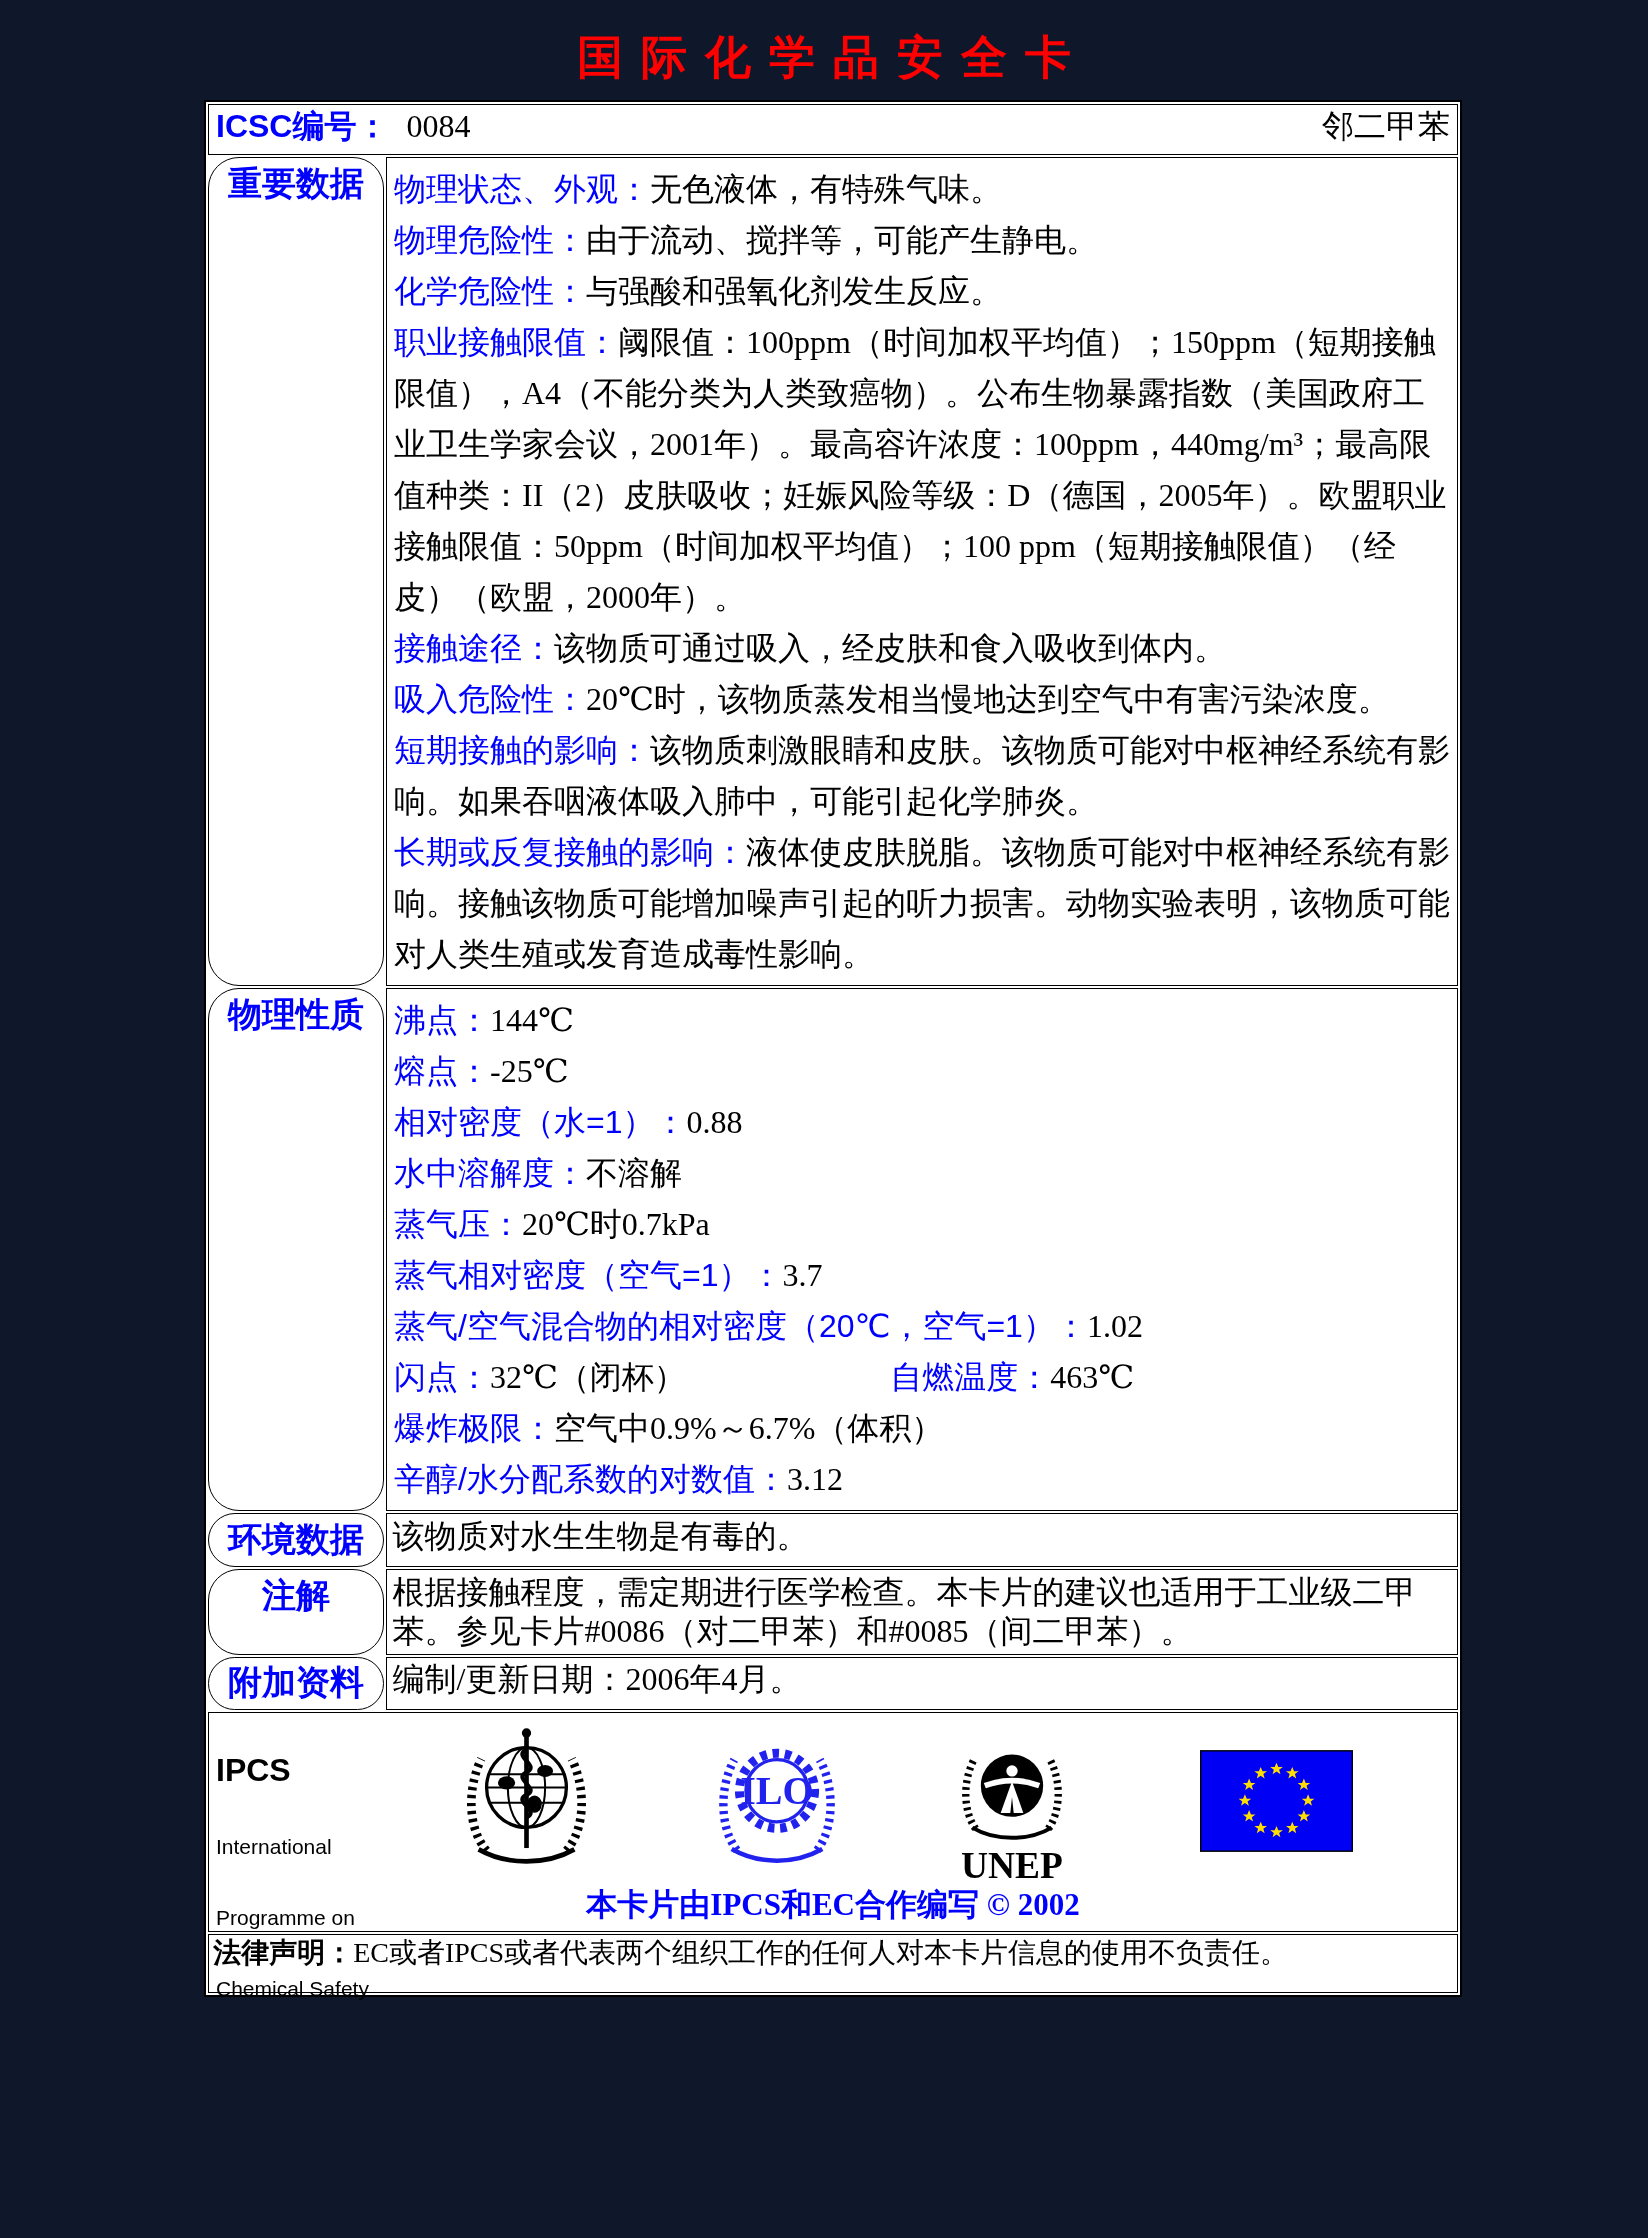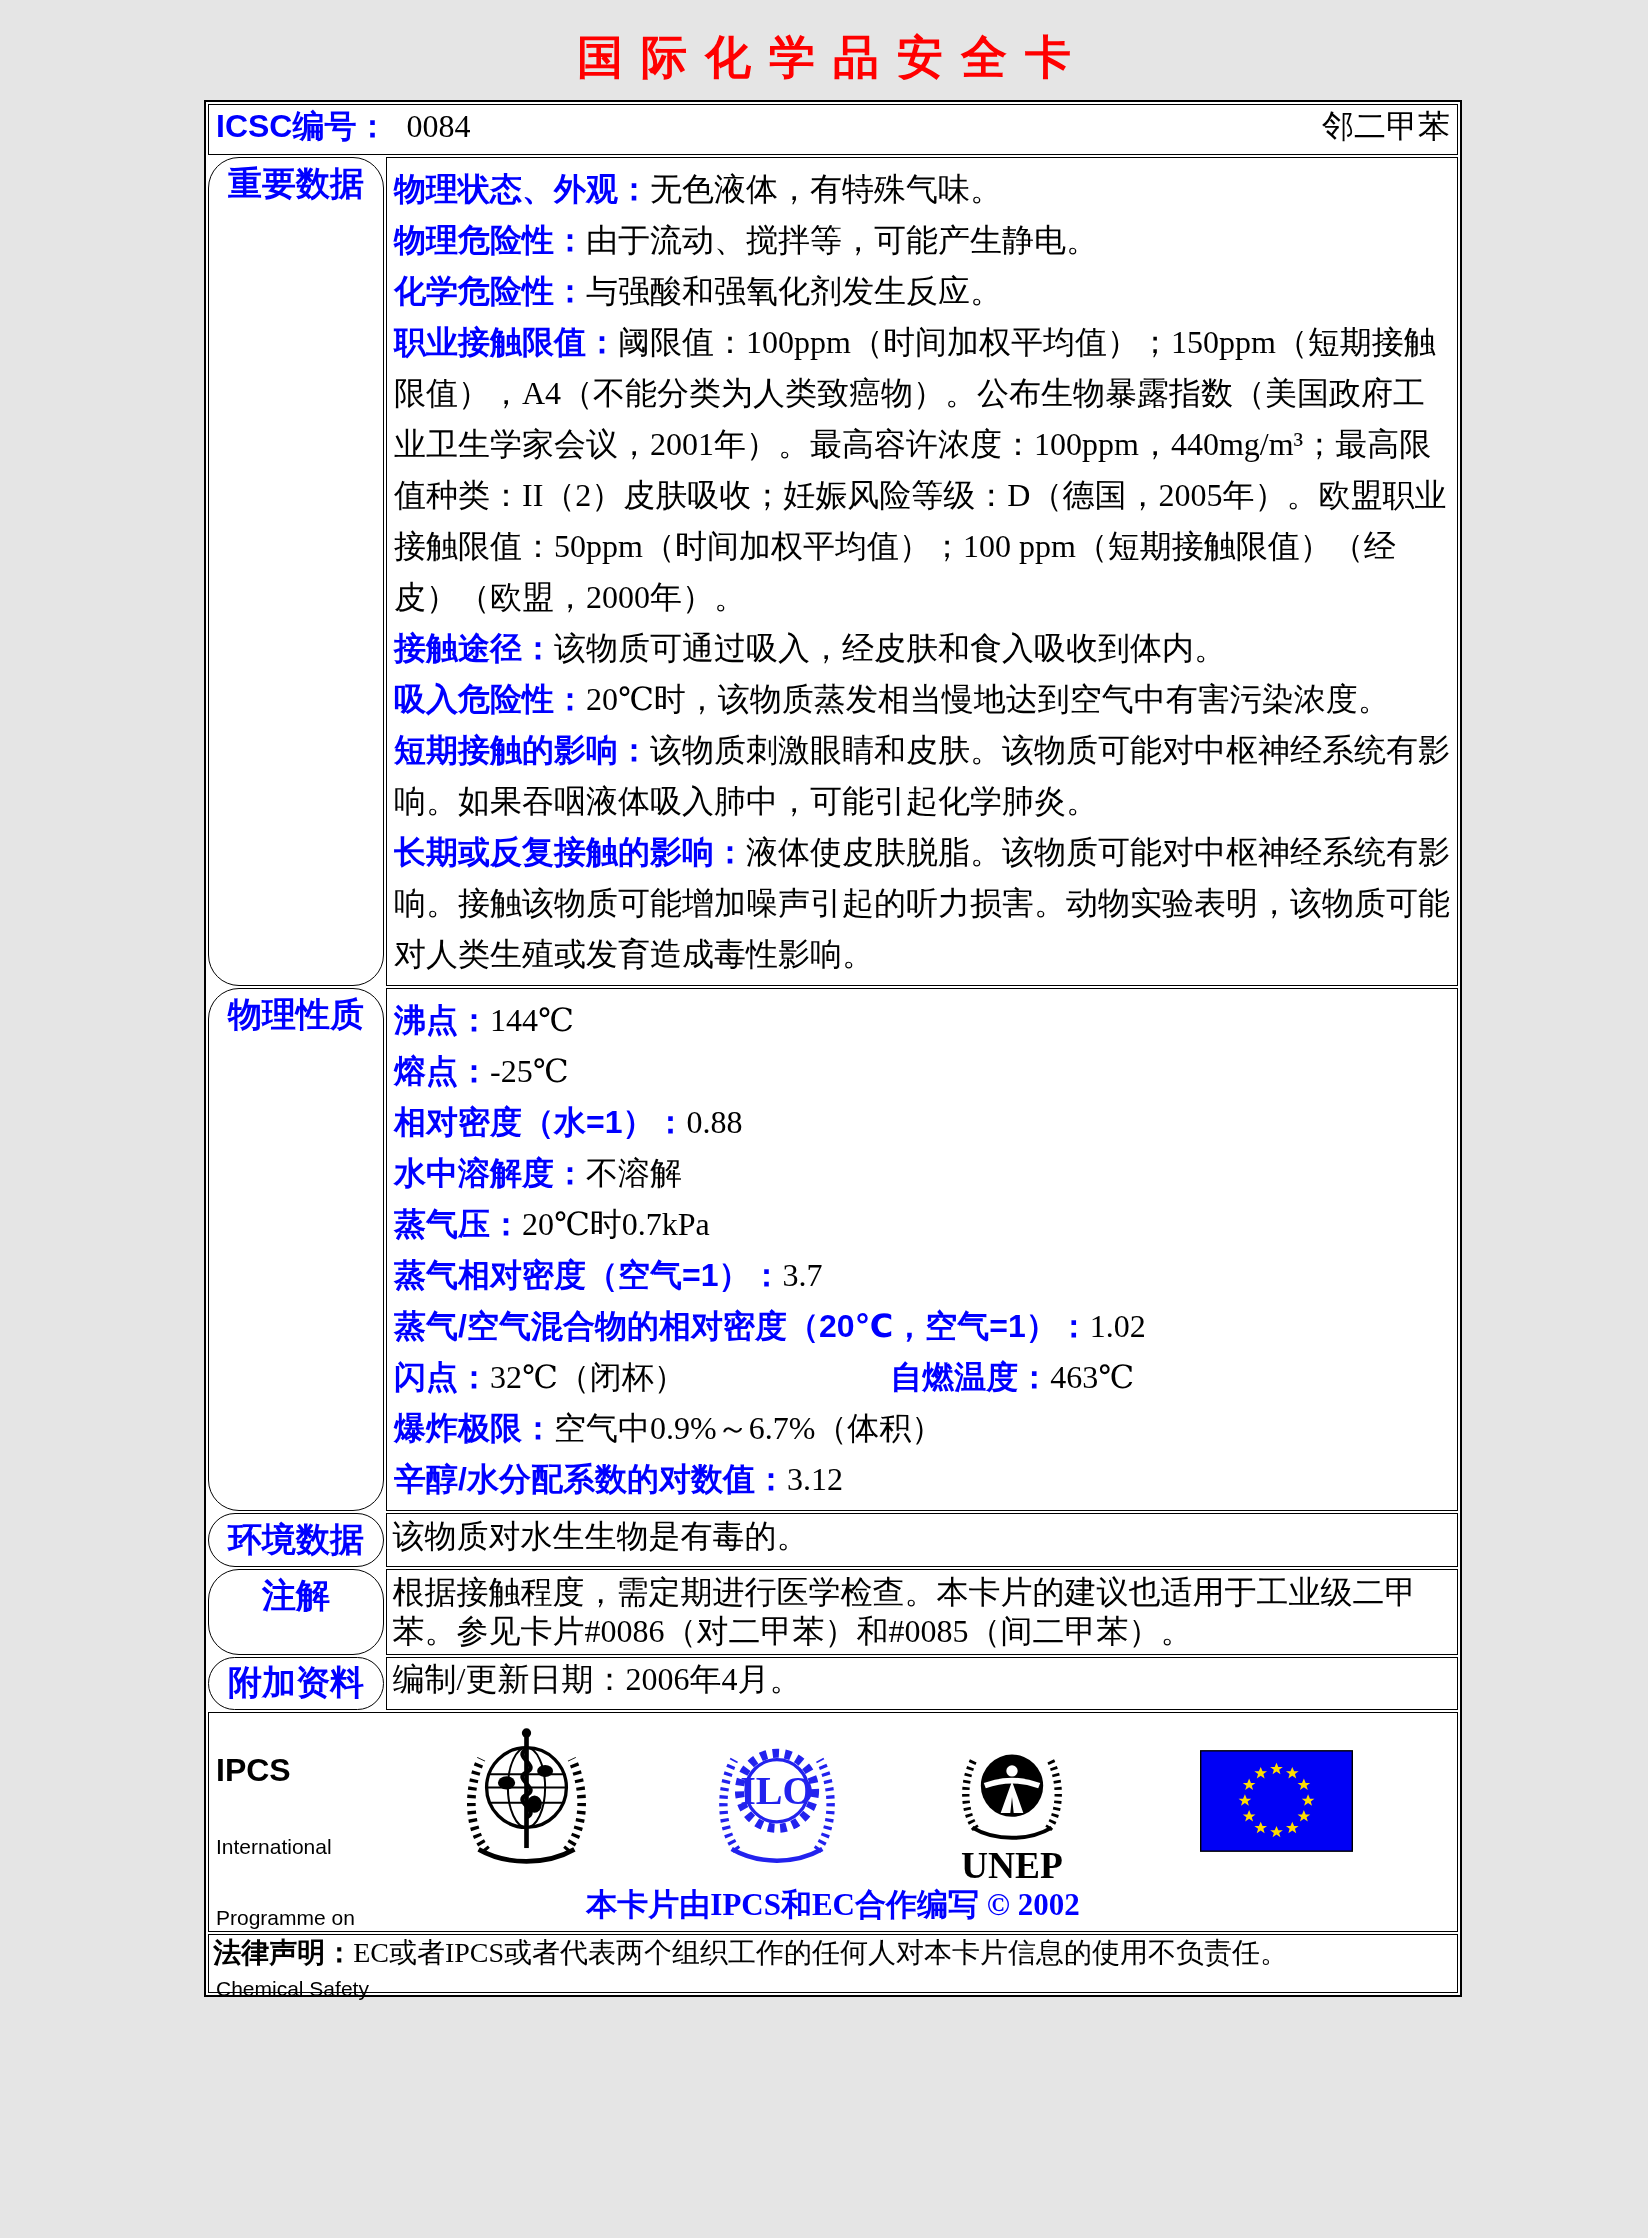--- a/index.html
+++ b/index.html
@@ -2,21 +2,21 @@
 <html style="font-size:11.2px"><head>
 <meta charset="utf-8">
 <style>
   * { box-sizing: border-box; }
   html,body { margin:0; padding:0; }
   body {
     width:1649px; height:2239px; background:#ffffff;
     font-family:"Liberation Serif","DejaVu Serif",serif;
     color:#000;
   }
-  .page { position:relative; width:1649px; height:2239px; background:#e5e5e5; overflow:hidden; }
+  .page { position:relative; width:1649px; height:2239px; background:#0f172a; overflow:hidden; }
 
   .page-title {
     position:absolute; top:27px; left:204px; width:1258px;
     text-align:center; color:#ff0000; font-weight:bold;
     font-size:46px; letter-spacing:18px;
     font-family:"Liberation Serif","DejaVu Serif",serif;
     white-space:nowrap;
   }
 
   table.card {
@@ -39,21 +39,21 @@
     font-family:"Liberation Sans","DejaVu Sans",sans-serif;
     padding:2.8px;
     border-radius:31px;
   }
 
   td.content { padding:5.6px 7px; font-size:32px; }
   td.content.lg { line-height:51px; }
   td.content.sm { font-size:32px; line-height:39px; padding:2.8px 5.6px; }
   td.content p { margin:0; }
   .lbl {
-    color:#0000ff; font-weight:bold;
+    color:#0000ff; font-weight:normal;
     font-family:"Liberation Sans","DejaVu Sans",sans-serif;
   }
   .half { display:inline-block; width:47%; }
 
   td.env { height:46px; }
   td.note-row { height:81px; }
   td.add-row { height:46px; }
 
   td.r7 { height:220px; position:relative; padding:0; }
   .ipcs-block { position:absolute; left:7px; top:39px; font-family:"Liberation Sans","DejaVu Sans",sans-serif; }

